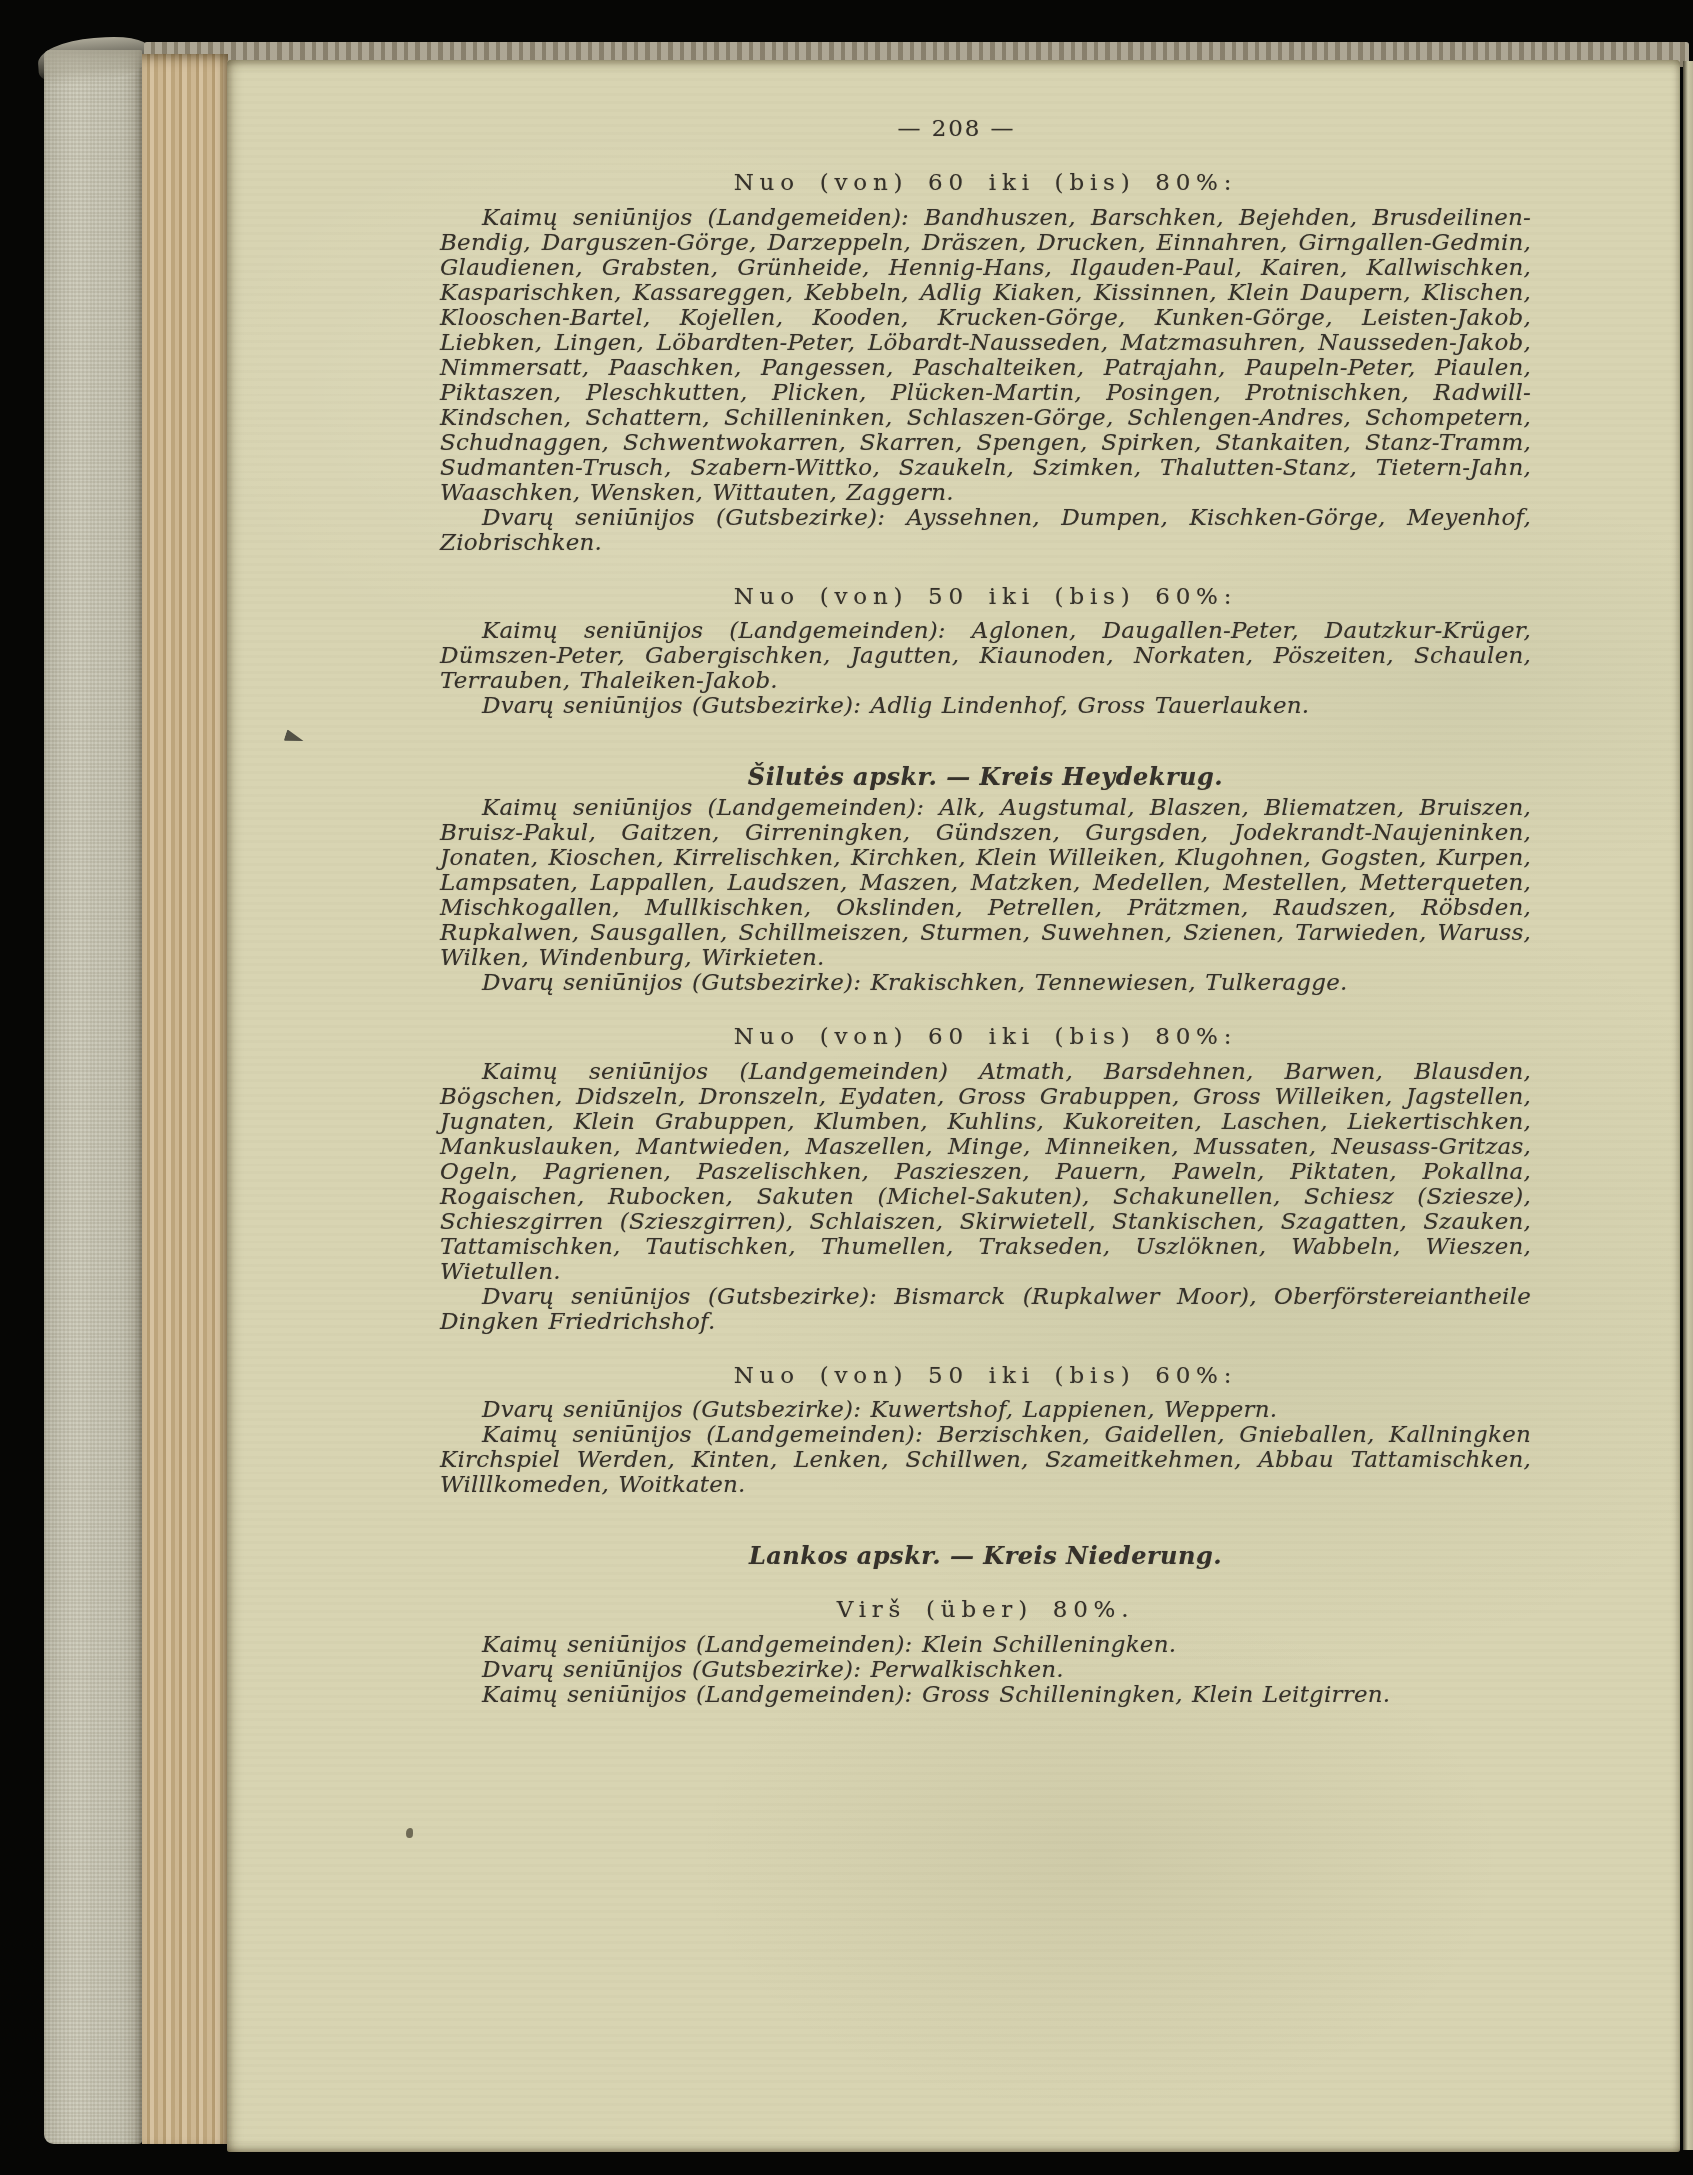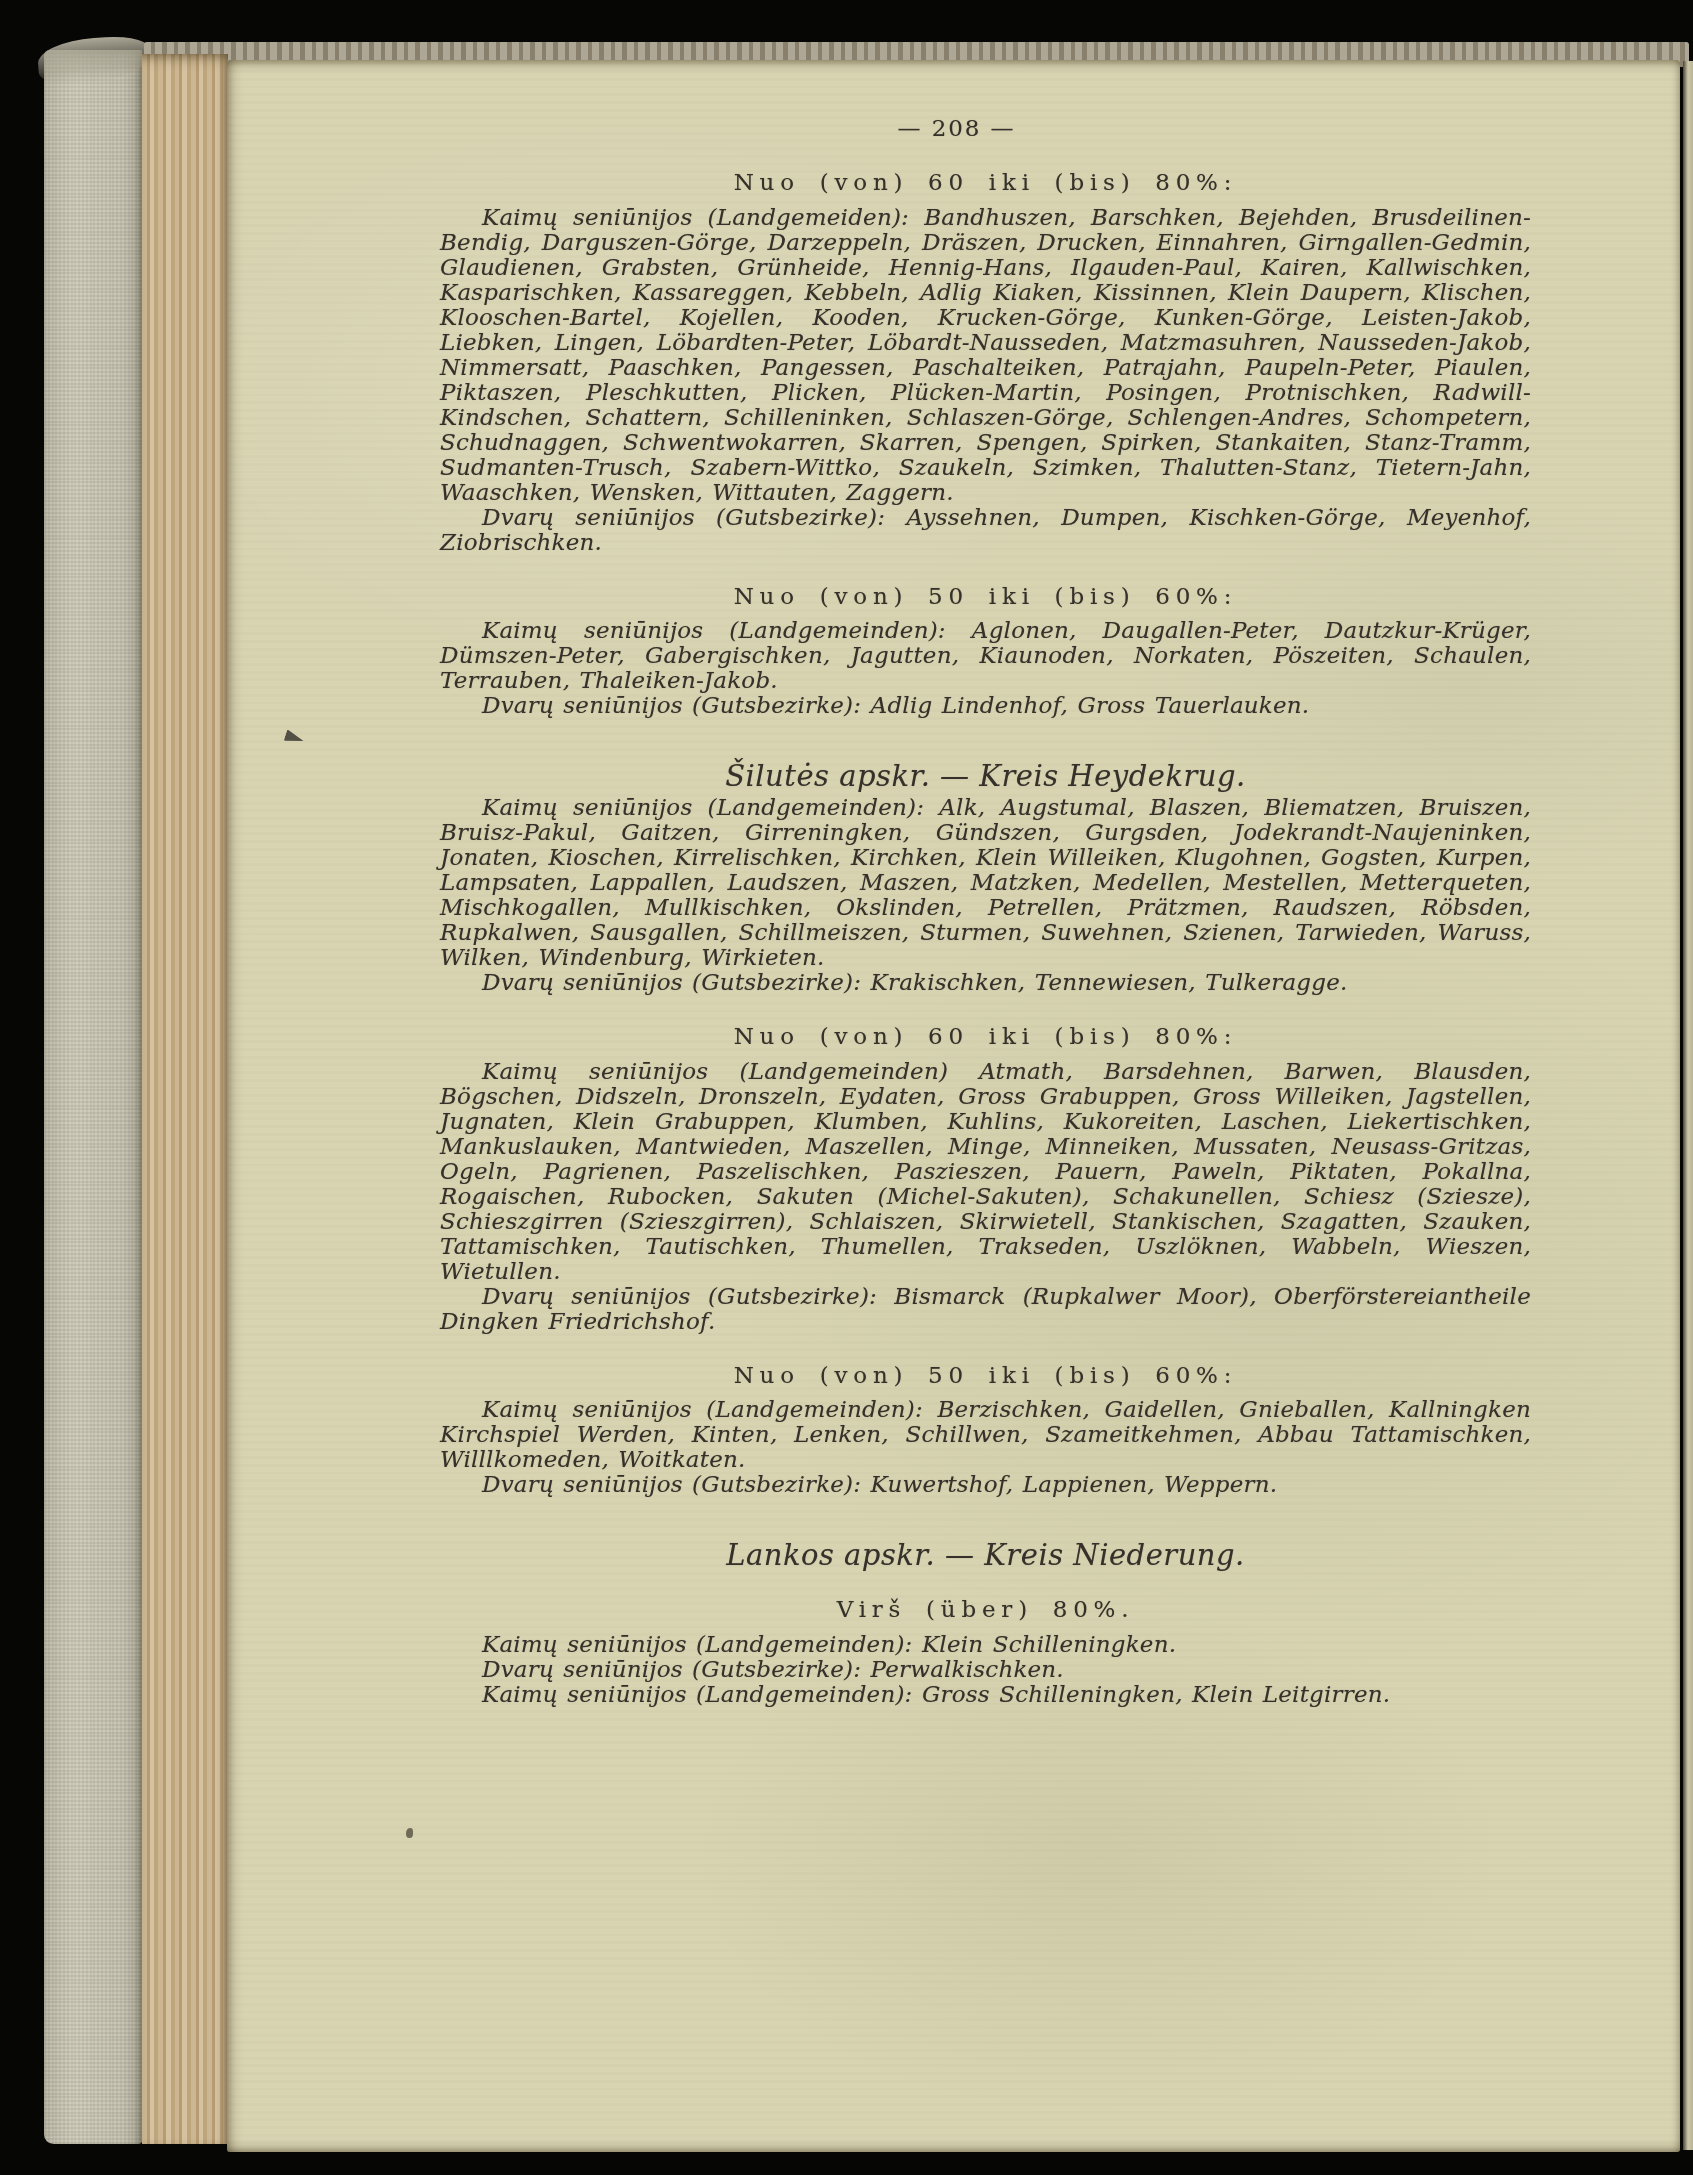--- a/index.html
+++ b/index.html
@@ -88,22 +88,22 @@
   }
   .head {
     text-align: center;
     letter-spacing: 5.8px;
     word-spacing: 6.7px;
     margin: 29px 0 9.6px 0;
   }
   .kreis {
     text-align: center;
     font-style: italic;
-    font-weight: normal;
-    font-size: 29px;
+    font-weight: bold;
+    font-size: 24px;
     letter-spacing: 0.5px;
     margin: 46px 0 5.8px 0;
   }
   .para {
     margin: 0;
     text-align: justify;
     text-indent: 42px;
     word-spacing: 1.9px;
     letter-spacing: 0.2px;
     font-style: italic;
@@ -149,22 +149,22 @@
 
       <div class="kreis">Šilutės apskr. — Kreis Heydekrug.</div>
       <p class="para">Kaimų seniūnijos (Landgemeinden): Alk, Augstumal, Blaszen, Bliematzen, Bruiszen, Bruisz-Pakul, Gaitzen, Girreningken, Gündszen, Gurgsden, Jodekrandt-Naujeninken, Jonaten, Kioschen, Kirrelischken, Kirchken, Klein Willeiken, Klugohnen, Gogsten, Kurpen, Lampsaten, Lappallen, Laudszen, Maszen, Matzken, Medellen, Mestellen, Metterqueten, Mischkogallen, Mullkischken, Okslinden, Petrellen, Prätzmen, Raudszen, Röbsden, Rupkalwen, Sausgallen, Schillmeiszen, Sturmen, Suwehnen, Szienen, Tarwieden, Waruss, Wilken, Windenburg, Wirkieten.</p>
       <p class="para">Dvarų seniūnijos (Gutsbezirke): Krakischken, Tennewiesen, Tulkeragge.</p>
 
       <div class="head">Nuo (von) 60 iki (bis) 80%:</div>
       <p class="para">Kaimų seniūnijos (Landgemeinden) Atmath, Barsdehnen, Barwen, Blausden, Bögschen, Didszeln, Dronszeln, Eydaten, Gross Grabuppen, Gross Willeiken, Jagstellen, Jugnaten, Klein Grabuppen, Klumben, Kuhlins, Kukoreiten, Laschen, Liekertischken, Mankuslauken, Mantwieden, Maszellen, Minge, Minneiken, Mussaten, Neusass-Gritzas, Ogeln, Pagrienen, Paszelischken, Paszieszen, Pauern, Paweln, Piktaten, Pokallna, Rogaischen, Rubocken, Sakuten (Michel-Sakuten), Schakunellen, Schiesz (Sziesze), Schieszgirren (Szieszgirren), Schlaiszen, Skirwietell, Stankischen, Szagatten, Szauken, Tattamischken, Tautischken, Thumellen, Trakseden, Uszlöknen, Wabbeln, Wieszen, Wietullen.</p>
       <p class="para">Dvarų seniūnijos (Gutsbezirke): Bismarck (Rupkalwer Moor), Oberförstereiantheile Dingken Friedrichshof.</p>
 
       <div class="head">Nuo (von) 50 iki (bis) 60%:</div>
+      <p class="para">Dvarų seniūnijos (Gutsbezirke): Kuwertshof, Lappienen, Weppern.</p>
       <p class="para">Kaimų seniūnijos (Landgemeinden): Berzischken, Gaidellen, Gnieballen, Kallningken Kirchspiel Werden, Kinten, Lenken, Schillwen, Szameitkehmen, Abbau Tattamischken, Willlkomeden, Woitkaten.</p>
-      <p class="para">Dvarų seniūnijos (Gutsbezirke): Kuwertshof, Lappienen, Weppern.</p>
 
       <div class="kreis">Lankos apskr. — Kreis Niederung.</div>
       <div class="head">Virš (über) 80%.</div>
       <p class="para">Kaimų seniūnijos (Landgemeinden): Klein Schilleningken.</p>
 
       <p class="para">Dvarų seniūnijos (Gutsbezirke): Perwalkischken.</p>
       <p class="para">Kaimų seniūnijos (Landgemeinden): Gross Schilleningken, Klein Leitgirren.</p>
 
     </div>
 

